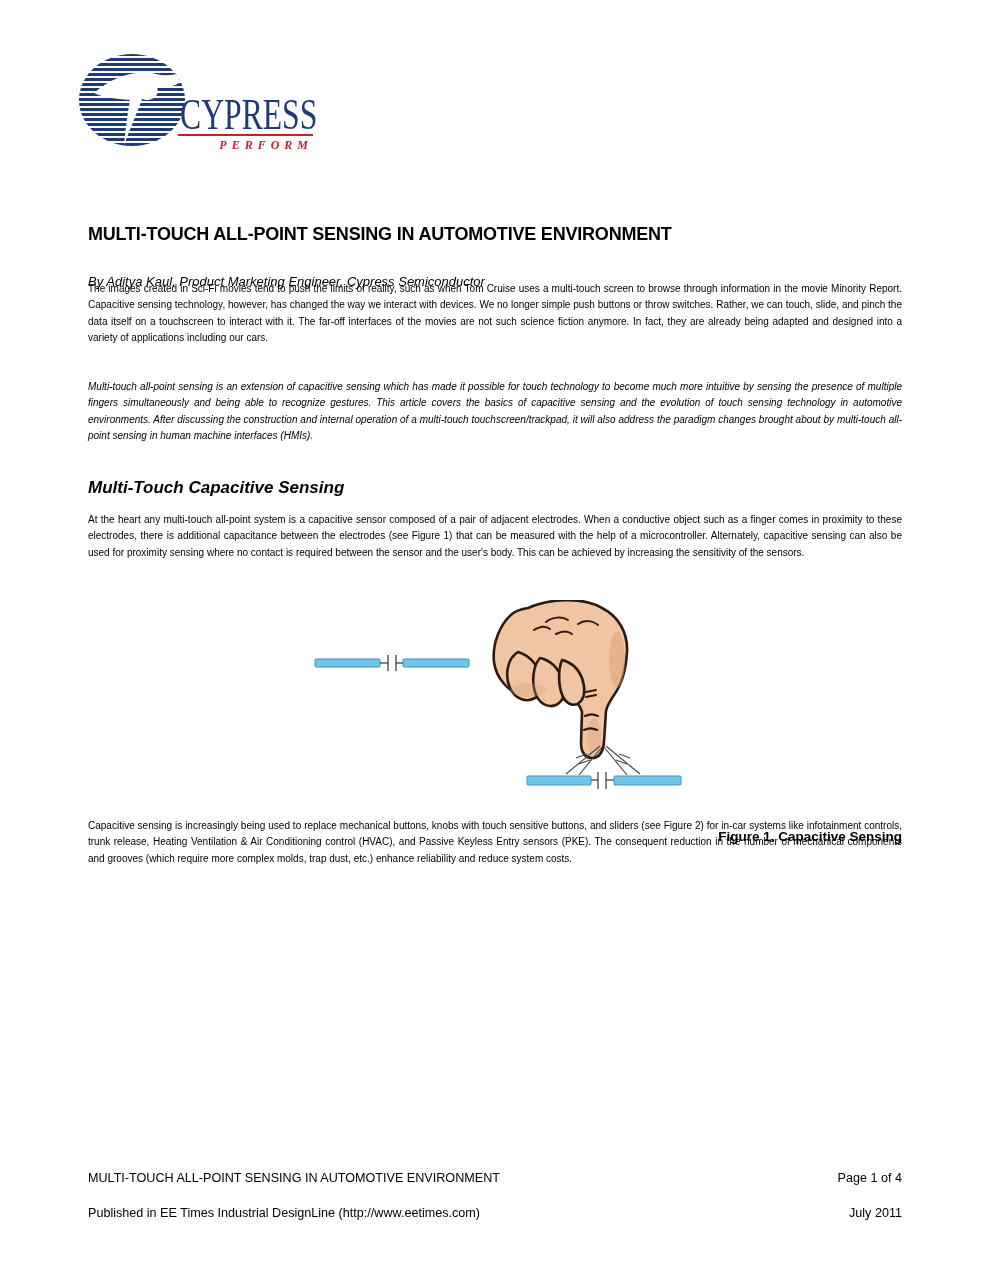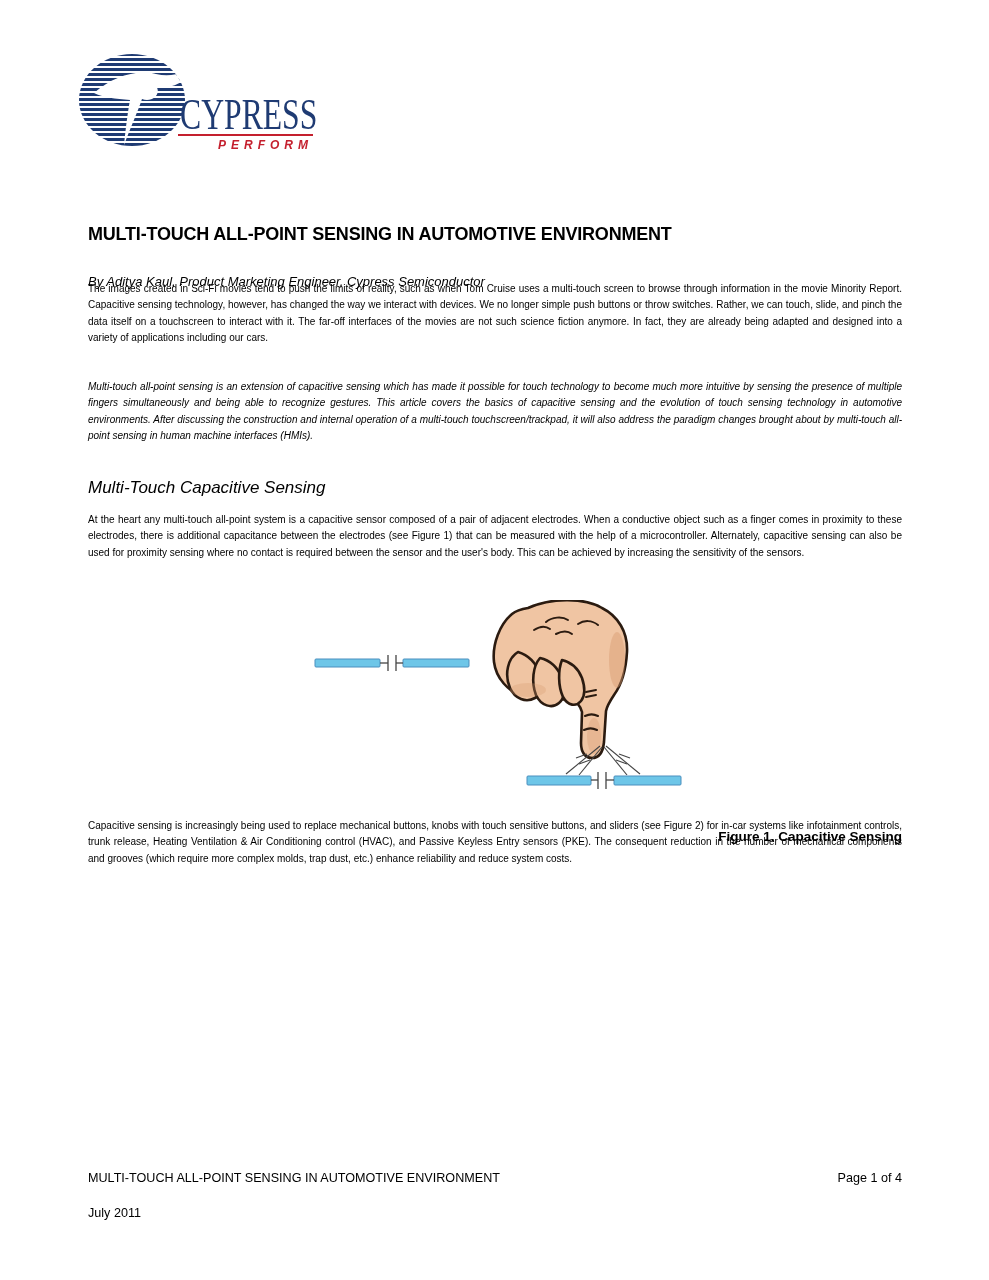--- a/index.html
+++ b/index.html
@@ -18,29 +18,29 @@
     position:absolute; left:102px; top:40px;
     font-family:"Liberation Serif", serif;
     font-size:44px; line-height:1; font-weight:400;
     transform:scaleX(0.72); transform-origin:left top;
     white-space:nowrap;
   }
   .logo-rule { position:absolute; left:100px; top:81px; width:135px; height:2px; }
   .tagline {
     position:absolute; left:100px; top:85px; width:135px;
     text-align:right; font-size:12px; font-weight:bold; font-style:italic;
-    letter-spacing:5px; white-space:nowrap;
+    letter-spacing:5px; white-space:nowrap;font-family:Liberation Serif, serif;
   }
 
   
   .doc-title { left:88px; top:224px; width:814px; font-size:18px; font-weight:bold; letter-spacing:-0.2px; }
   .byline    { left:88px; top:250px; width:814px; font-size:13px; font-style:italic;margin-top:24px; }
   .para      { left:88px; width:814px; font-size:10px; line-height:16.4px; text-align:justify; }
   .p1 { top:281px; } .p2 { top:379px;font-style:italic; } .p3 { top:512px; } .p4 { top:818px; }
-  .h2 { left:88px; top:478px; width:814px; font-size:17px; font-weight:normal; font-style:italic; }
+  .h2 { left:88px; top:478px; width:814px; font-size:17px; font-weight:bold; font-style:italic; }
   .fig-caption { left:88px; top:829px; width:814px; text-align:right; font-size:13.5px; font-weight:bold; }
 
   
   .figure-area { left:88px; top:596px; width:814px; height:200px; }
   .electrodes-left { position:absolute; left:226px; top:56px; }
   .hand { position:absolute; left:400px; top:4px; }
   .electrodes-bottom { position:absolute; left:438px; top:138px; }
 
   
   .footer-row { left:88px; width:814px; display:flex; justify-content:space-between; font-size:12.6px; }
@@ -162,16 +162,17 @@
 
   <div class="abs fig-caption">Figure 1. Capacitive Sensing</div>
 
   <div class="abs para p4">Capacitive sensing is increasingly being used to replace mechanical buttons, knobs with touch sensitive buttons, and sliders (see Figure 2) for in-car systems like infotainment controls, trunk release, Heating Ventilation &amp; Air Conditioning control (HVAC), and Passive Keyless Entry sensors (PKE). The consequent reduction in the number of mechanical components and grooves (which require more complex molds, trap dust, etc.) enhance reliability and reduce system costs.</div>
 
   <div class="abs footer-row f1">
     <span>MULTI-TOUCH ALL-POINT SENSING IN AUTOMOTIVE ENVIRONMENT</span>
     <span>Page 1 of 4</span>
   </div>
   <div class="abs footer-row f2">
+    <span>Published in EE Times Industrial DesignLine (http://www.eetimes.com)</span>
     <span>July 2011</span>
   </div>
 
 </div>
 
 </body></html>

